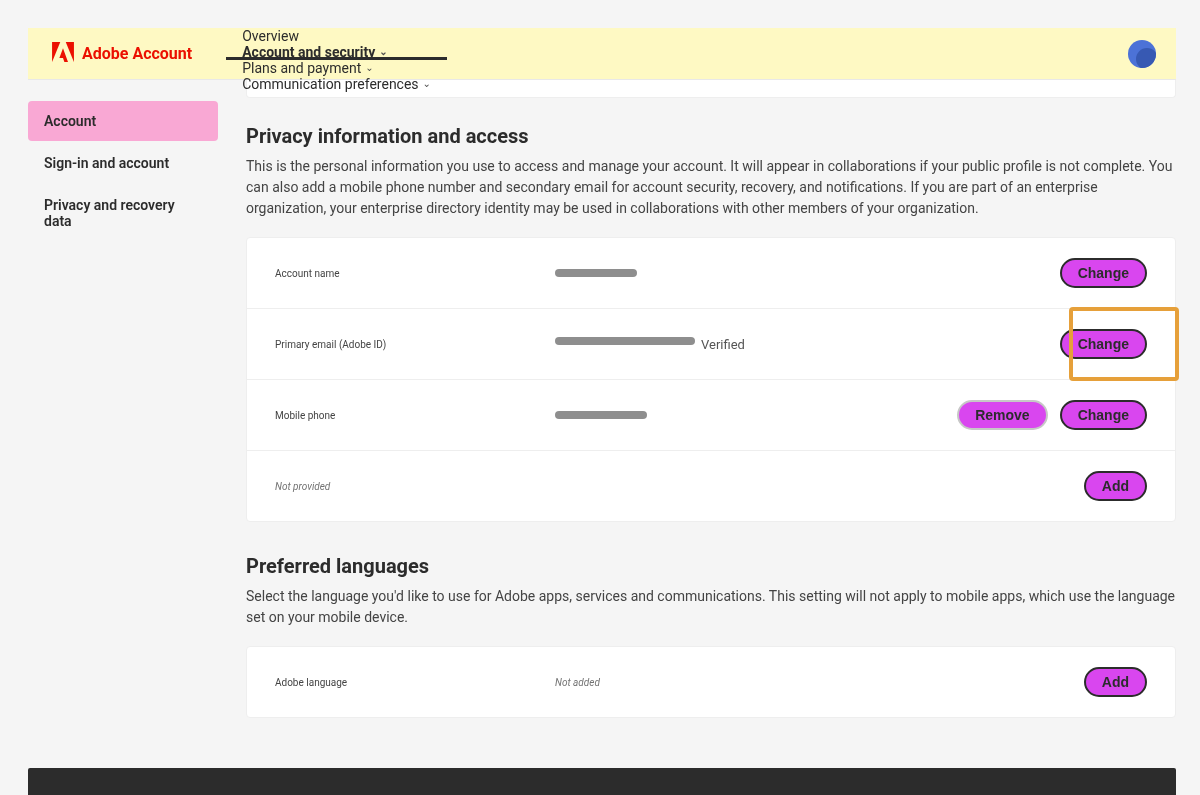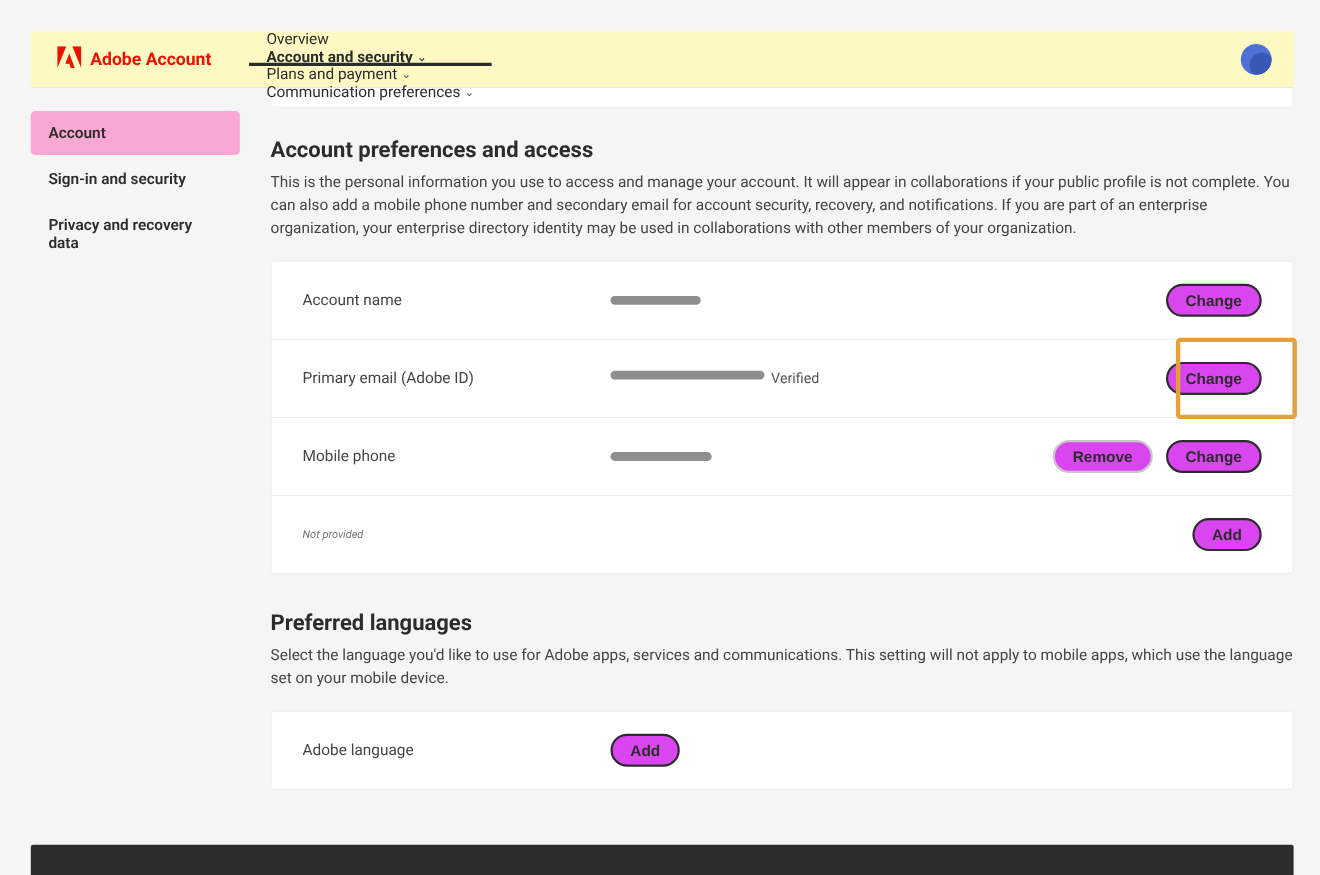--- a/index.html
+++ b/index.html
@@ -144,21 +144,21 @@
     padding: 20px 28px;
     min-height: 68px;
     border-bottom: 1px solid #eee;
     position: relative;
   }
   .row:last-child { border-bottom: 0; }
   .row .label {
     width: 280px;
     flex-shrink: 0;
     color: #444;
-    font-size: 14px;
+    font-size: 10px;
   }
   .row .value {
     flex: 1;
     display: flex;
     flex-direction: row;
     gap: 6px;
   }
   .redact {
     height: 8px;
     border-radius: 4px;
@@ -243,31 +243,31 @@
     </div>
     <div class="avatar"></div>
   </div>
 
   <div class="body">
     <div class="sidebar">
       <div class="sidebar-item active">
         <span>Account</span>
       </div>
       <div class="sidebar-item">
-        <span>Sign-in and security</span>
+        <span>Sign-in and account</span>
       </div>
       <div class="sidebar-item">
         <span>Privacy and recovery data</span>
       </div>
     </div>
 
     <div class="content">
       <div class="card-stub"></div>
 
-      <h2 class="section-title">Account preferences and access</h2>
+      <h2 class="section-title">Privacy information and access</h2>
       <p class="section-desc">This is the personal information you use to access and manage your account. It will appear in collaborations if your public profile is not complete. You can also add a mobile phone number and secondary email for account security, recovery, and notifications. If you are part of an enterprise organization, your enterprise directory identity may be used in collaborations with other members of your organization.</p>
 
       <div class="panel" style="position:relative;">
 
         <div class="row">
           <div class="label">Account name</div>
           <div class="value">
             <div class="redact" style="width:82px;"></div>
           </div>
           <div class="row-actions">
@@ -307,20 +307,23 @@
           </div>
         </div>
       </div>
 
       <h2 class="section-title" style="margin-top:32px;">Preferred languages</h2>
       <p class="section-desc">Select the language you'd like to use for Adobe apps, services and communications. This setting will not apply to mobile apps, which use the language set on your mobile device.</p>
 
       <div class="panel">
         <div class="row">
           <div class="label">Adobe language</div>
+          <div class="value">
+            <span class="empty">Not added</span>
+          </div>
           <div class="row-actions">
             <button class="btn">Add</button>
           </div>
         </div>
       </div>
 
     </div>
   </div>
 
   <div class="footer-strip"></div>

